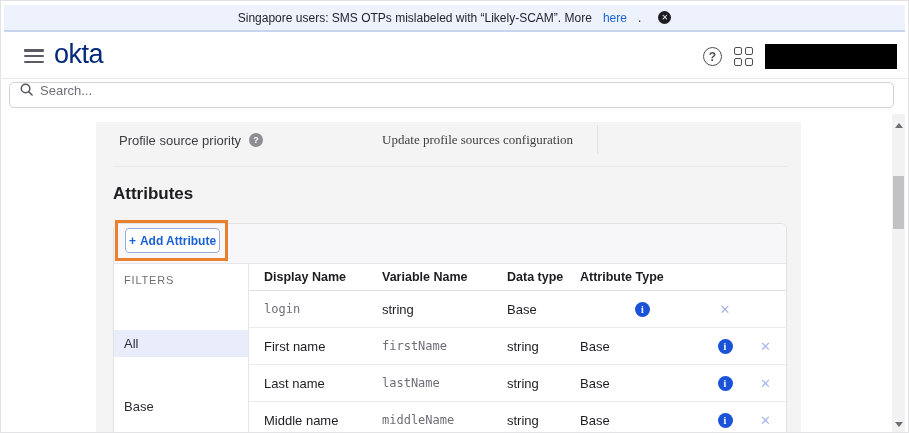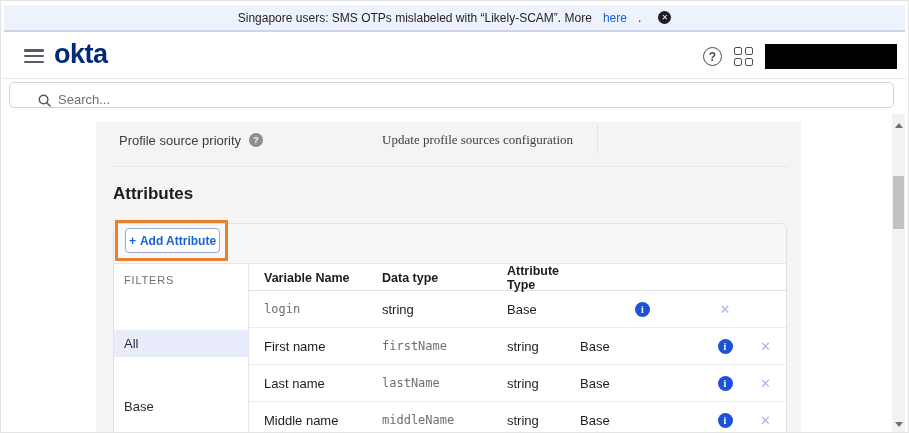--- a/index.html
+++ b/index.html
@@ -31,39 +31,39 @@
     position: absolute; left: 1px; right: 1px; top: 33px; height: 45px;
     background: #fff; border-bottom: 1px solid #e8e8ea;
   }
   .hamburger {
     position: absolute; left: 22px; top: 15px; width: 20px; height: 14px;
     display: flex; flex-direction: column; justify-content: space-between; cursor: pointer;
   }
   .hamburger span { display: block; height: 2.5px; background: #5b5b66; border-radius: 1px; }
   .logo {
     position: absolute; left: 52px; top: 5px;
-    font-size: 27px; font-weight: 700; letter-spacing: -0.5px; color: #00297a;
+    font-size: 27px; font-weight: 400; letter-spacing: -0.5px; color: #00297a;
   }
   .hdr-icons { position: absolute; right: 10px; top: 10px; display: flex; align-items: center; gap: 12px; }
   .help-icon {
     width: 19px; height: 19px; border: 1.7px solid #4e4e57; border-radius: 50%;
     display: inline-flex; align-items: center; justify-content: center;
     font-size: 12px; font-weight: bold; color: #4e4e57; cursor: pointer;
   }
   .grid-icon {
     width: 19px; height: 19px; display: grid; grid-template-columns: 1fr 1fr; gap: 3px; cursor: pointer;
   }
   .grid-icon i { display: block; border: 1.8px solid #4e4e57; border-radius: 2px; }
   .redacted { width: 132px; height: 25px; background: #000; }
 
   
   .search-wrap { position: absolute; left: 8px; top: 81px; width: 885px; height: 26px; }
   .search-box {
     width: 100%; height: 100%; border: 1px solid #d2d2d7; border-radius: 5px;
-    display: flex; align-items: flex-end; gap: 7px; padding: 0 28px; background: #fff;
+    display: flex; align-items: flex-start; gap: 7px; padding: 0 10px; background: #fff;
   }
   .search-box svg { flex: 0 0 auto; }
   .search-box input {
     border: 0; outline: 0; width: 100%; font-size: 13px; color: #1d1d21;
     font-family: "Liberation Sans", sans-serif; background: transparent;
   }
   .search-box input::placeholder { color: #6e6e78; }
 
   
   .content { position: absolute; left: 95px; top: 121px; width: 705px; bottom: 0; background: #f4f4f5; }
@@ -198,20 +198,21 @@
 
         <div class="filters">
           <div class="filters-heading">FILTERS</div>
           <div class="filter-item selected">All</div>
           <div class="filter-item">Base</div>
           <div class="filter-item">Update</div>
         </div>
 
         <div class="table">
           <div class="trow thead">
+            <div>Display Name</div>
             <div>Variable Name</div>
             <div>Data type</div>
             <div>Attribute Type</div>
             <div></div>
               <div></div>
           </div>
 
           <div class="trow">
             <div class="cell-var">login</div>
             <div>string</div>

